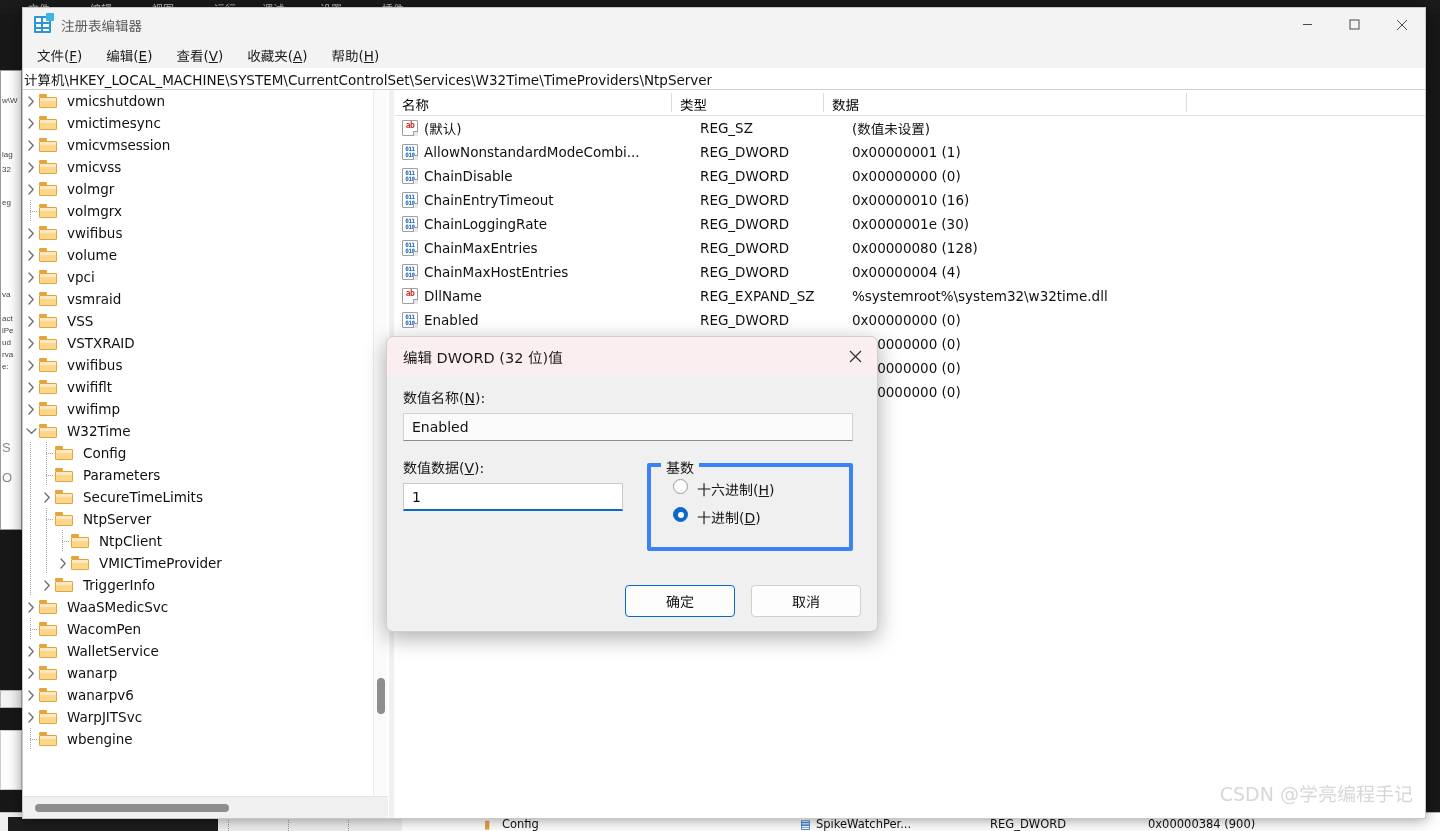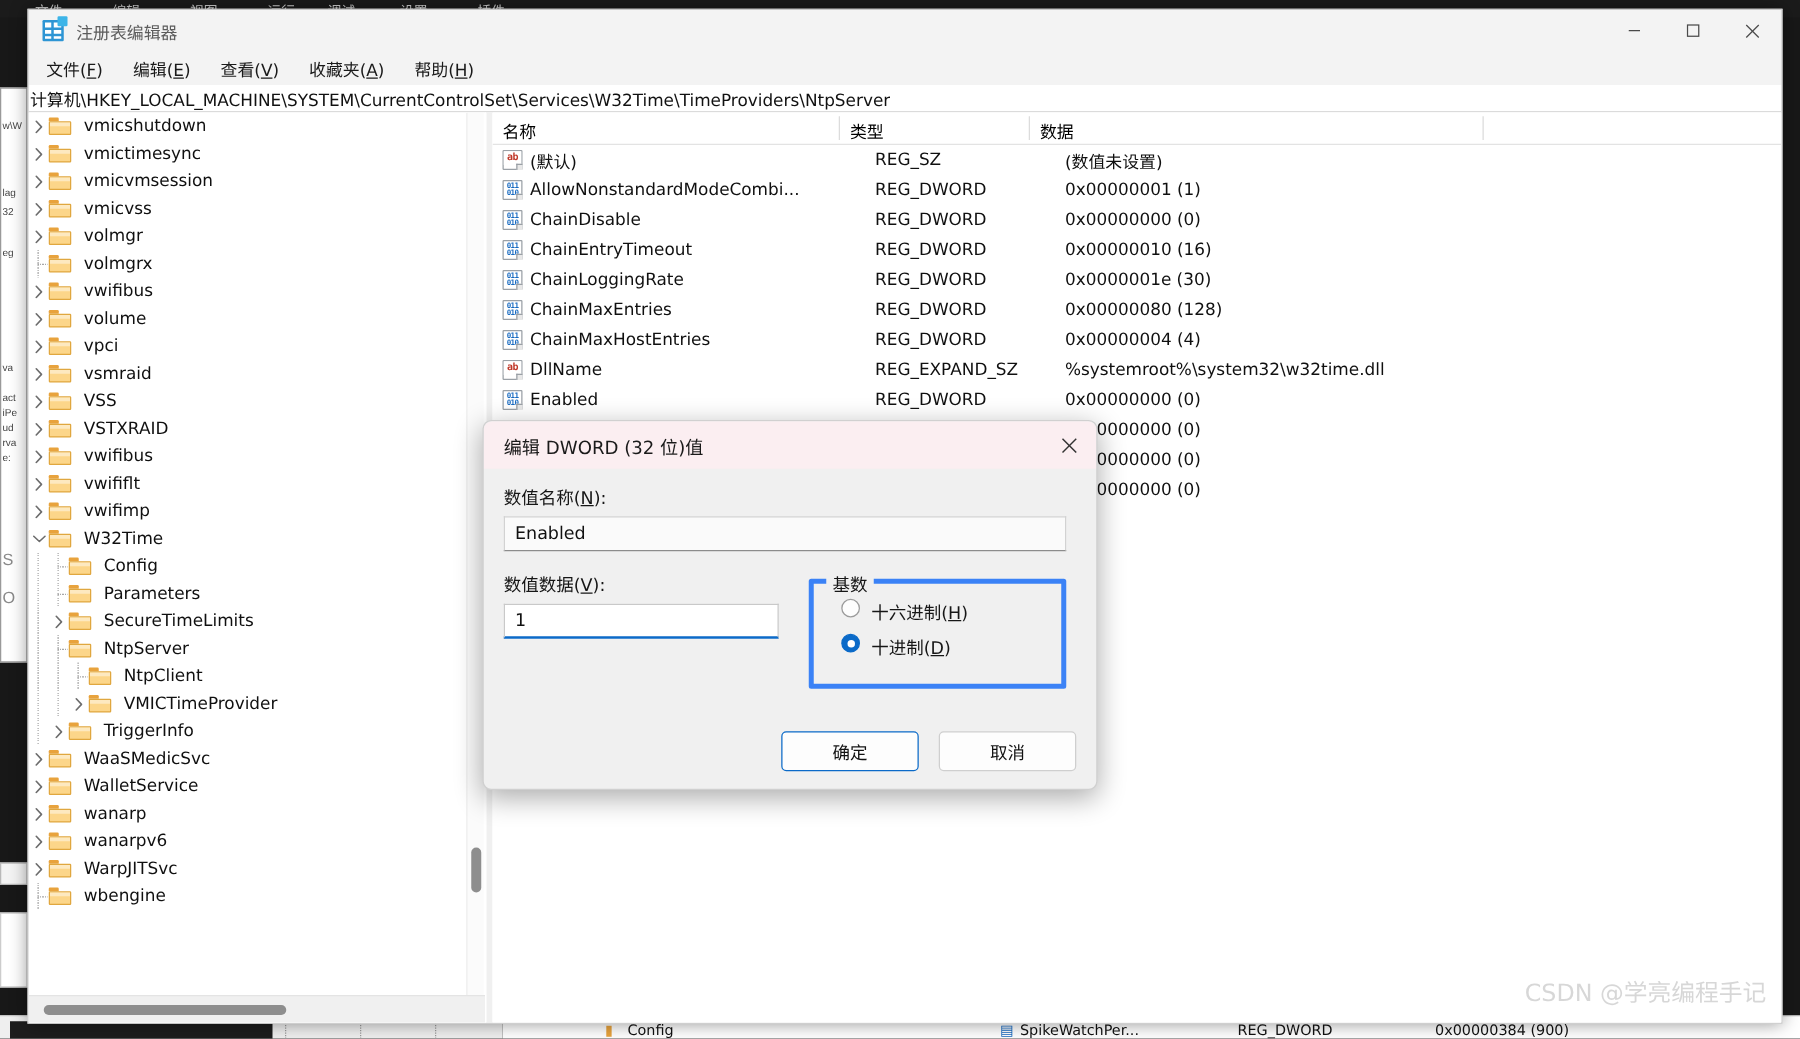--- a/index.html
+++ b/index.html
@@ -709,20 +709,29 @@
                 </svg>
               </span>
               <span class="folder">
                 <span class="tab"></span>
                 <span class="bodyf"></span>
                 <span class="lipf"></span>
               </span>
               <span class="tlabel">WaaSMedicSvc</span>
             </div>
             <div class="tnode">
+              <span class="dotline tee"></span>
+              <span class="folder">
+                <span class="tab"></span>
+                <span class="bodyf"></span>
+                <span class="lipf"></span>
+              </span>
+              <span class="tlabel">WacomPen</span>
+            </div>
+            <div class="tnode">
               <span class="chev">
                 <svg width="8" height="11" viewBox="0 0 8 11">
                   <path d="M2 1 L6.2 5.5 L2 10" fill="none" stroke="currentColor" stroke-width="1.3" stroke-linecap="round" stroke-linejoin="round"></path>
                 </svg>
               </span>
               <span class="folder">
                 <span class="tab"></span>
                 <span class="bodyf"></span>
                 <span class="lipf"></span>
               </span>

